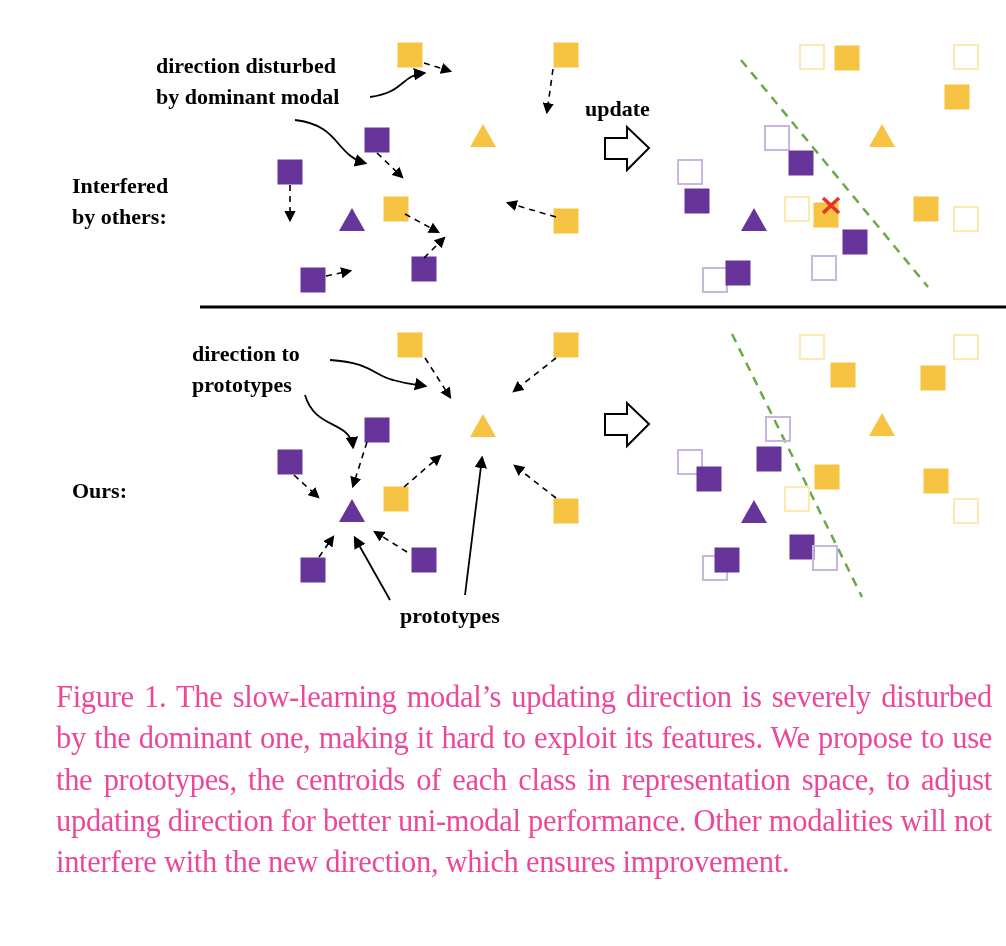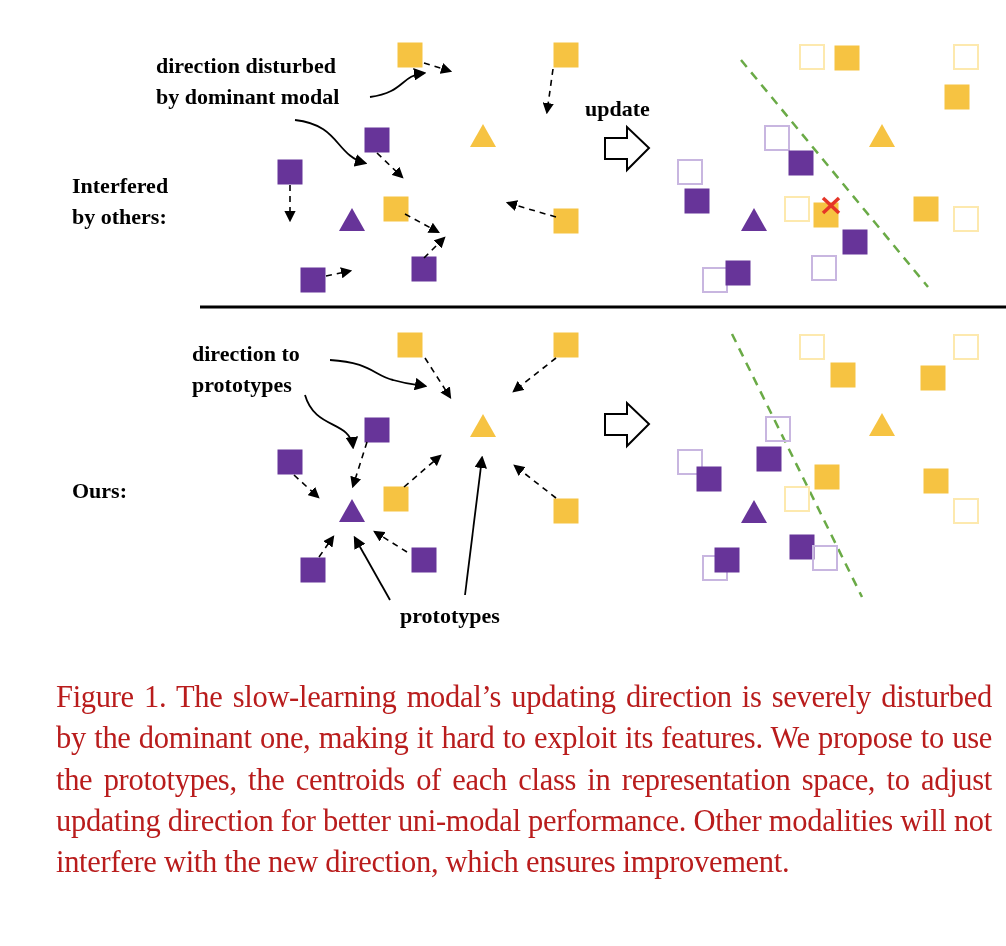--- a/index.html
+++ b/index.html
@@ -1,19 +1,19 @@
 <!DOCTYPE html>
 <html><head>
 <meta charset="utf-8">
 <style>
   html,body{margin:0;padding:0;background:#fff;}
   body{width:1006px;height:946px;position:relative;overflow:hidden;font-family:"Liberation Serif","DejaVu Serif",serif;}
   #figure{position:absolute;left:0;top:0;width:1006px;height:650px;}
   .lbl{font-family:"Liberation Serif","DejaVu Serif",serif;font-weight:bold;font-size:22px;fill:#000;}
-  #caption{position:absolute;left:56px;top:677px;width:936px;font-size:30.5px;line-height:41.3px;color:#b91c1c;text-align:justify;letter-spacing:-0.3px;}
+  #caption{position:absolute;left:56px;top:677px;width:936px;font-size:30.5px;line-height:41.3px;color:#ec4899;text-align:justify;letter-spacing:-0.3px;}
 </style>
 </head>
 <body>
 
 <svg id="figure" viewBox="0 0 1006 650" xmlns="http://www.w3.org/2000/svg">
   <defs>
     <marker id="arrowhead" viewBox="0 0 10 10" refX="8" refY="5" markerWidth="7" markerHeight="7" orient="auto-start-reverse">
       <path d="M0,0 L10,5 L0,10 z" fill="#000"></path>
     </marker>
   </defs>

